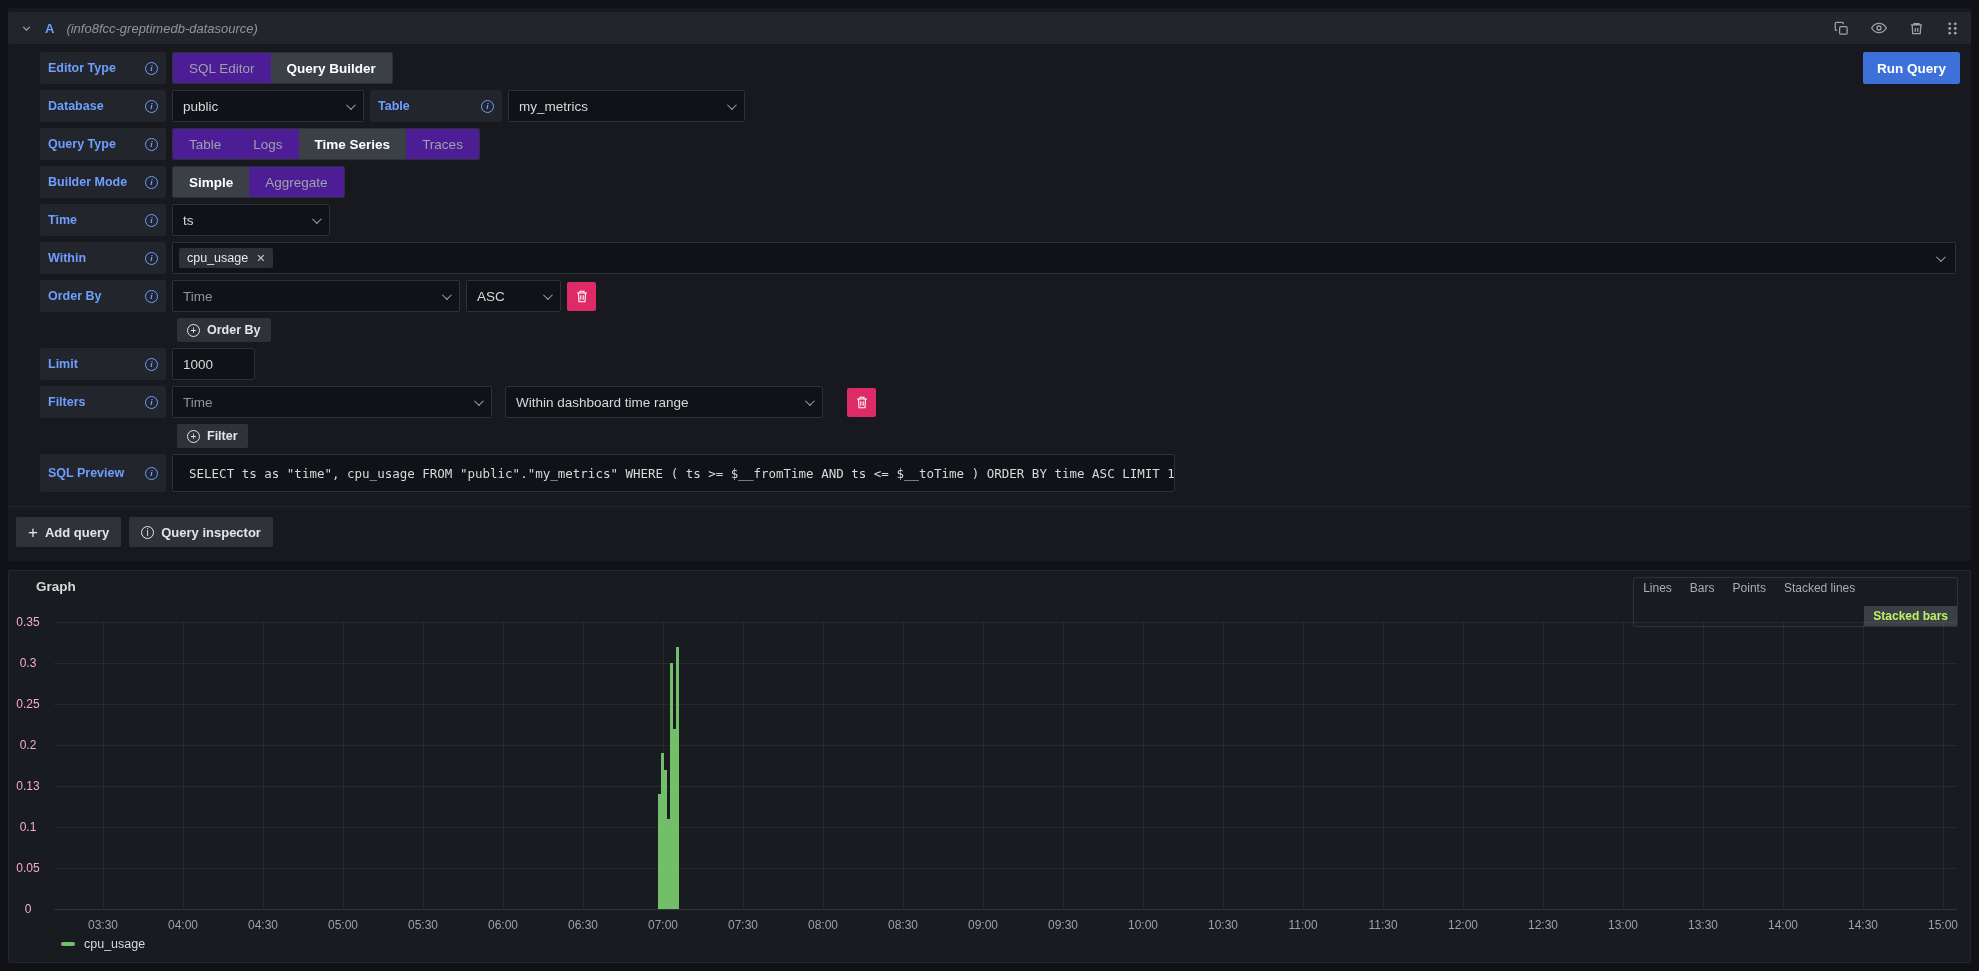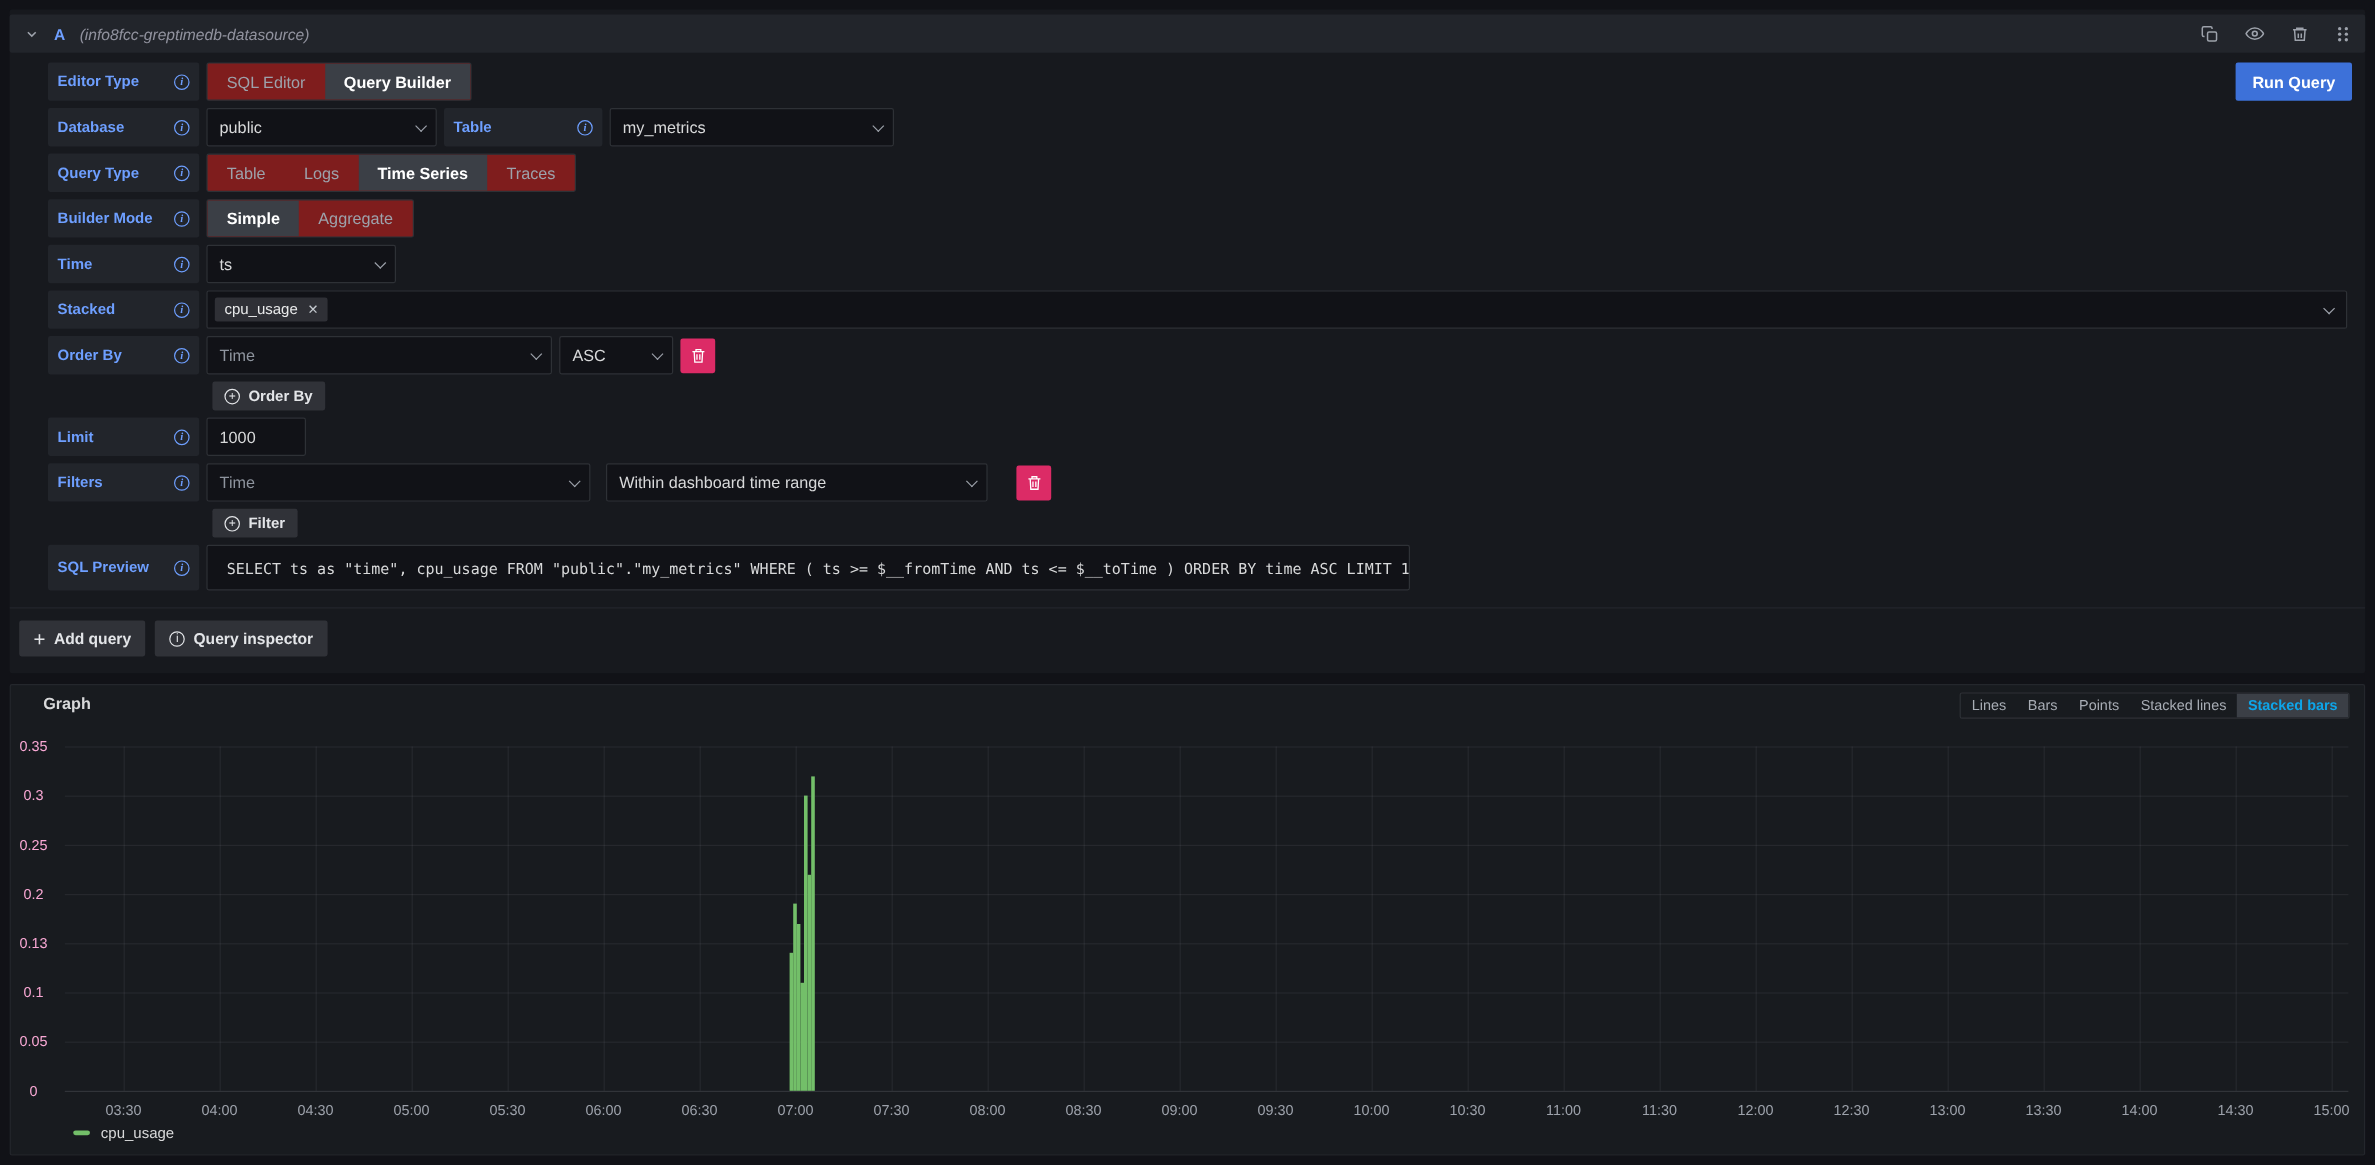--- a/index.html
+++ b/index.html
@@ -29,21 +29,21 @@
     font-size: 9px; line-height: 11px; text-align: center;
     font-family: "Liberation Serif", serif; font-style: italic; flex: none; }
 
   .select, .input { background: #111217; border: 1px solid #2e3136; border-radius: 2px;
     height: 32px; display: flex; align-items: center; justify-content: space-between;
     padding: 0 10px; font-size: 13.5px; color: #d8d9da; }
   .select.dim .val { color: #8e949e; }
   .caret { width: 7px; height: 7px; border-right: 1.6px solid #9da2ab;
     border-bottom: 1.6px solid #9da2ab; transform: rotate(45deg) translateY(-2px); flex: none; margin-left: 10px; }
 
-  .radio-group { display: flex; background: #7f1d1d; border: 1px solid #2e3136;
+  .radio-group { display: flex; background: #4c1d95; border: 1px solid #2e3136;
     border-radius: 2px; overflow: hidden; height: 32px; }
   .radio-opt { padding: 0 16px; display: flex; align-items: center; color: #9da2ab;
     font-size: 13.5px; cursor: pointer; white-space: nowrap; }
   .radio-opt.active { background: #3b3f46; color: #ffffff; font-weight: 700; }
 
   .run-btn { position: absolute; right: 11px; top: 0; height: 32px; padding: 0 14px;
     background: #3d71d9; border-radius: 2px; color: #fff; font-weight: 600;
     font-size: 13.5px; display: flex; align-items: center; cursor: pointer; }
 
   .chips-field { flex: 1; margin-right: 15px; background: #111217; border: 1px solid #2e3136;
@@ -71,21 +71,21 @@
   .qfooter .btn-sec { height: 30px; padding: 0 12px; font-size: 13px; }
   .plus { font-size: 17px; font-weight: 400; line-height: 1; }
 
   .panel { position: absolute; left: 8px; top: 570px; width: 1963px; height: 393px;
     background: #181b1f; border: 1px solid rgba(204,204,220,0.07); border-radius: 2px; }
   .panel-title { position: absolute; left: 12px; top: 8px; font-size: 13.5px; font-weight: 600;
     color: #d8d9da; margin-left: 15px; }
   .mode-tabs { position: absolute; right: 12px; top: 6px; display: flex;
     border: 1px solid #2e3136; border-radius: 2px; overflow: hidden; }
   .mode-tab { padding: 3px 9px; font-size: 12px; color: #a8adb5; cursor: pointer; white-space: nowrap; }
-  .mode-tab.active { background: #3b3f46; color: #0ea5e9; font-weight: 700; }
+  .mode-tab.active { background: #3b3f46; color: #bef264; font-weight: 700; margin-top: 28px; }
 
   .plot { position: absolute; left: 45px; top: 51px; width: 1903px; height: 287px; }
   .hgrid { position: absolute; left: 0; right: 0; height: 1px; background: rgba(204,204,220,0.08); }
   .hgrid.zero { background: rgba(204,204,220,0.14); }
   .vgrid { position: absolute; top: 0; bottom: 0; width: 1px; background: rgba(204,204,220,0.08); }
   .ylab { position: absolute; left: -45px; width: 38px; text-align: center; font-size: 12px;
     color: #f9a8d4; }
   .xlab { position: absolute; width: 64px; text-align: center; font-size: 12px; color: #9da2ab; }
   .bar { position: absolute; bottom: 0; width: 2.6px; background: #73bf69; }
 
@@ -201,21 +201,21 @@
         <span class="info">i</span>
       </div>
       <div class="select" style="width:158px">
         <span class="val">ts</span>
         <span class="caret"></span>
       </div>
     </div>
 
     <div class="row">
       <div class="lbl">
-        <span>Stacked</span>
+        <span>Within</span>
         <span class="info">i</span>
       </div>
       <div class="chips-field">
         <span class="chip">
           <span>cpu_usage</span>
           <span class="x">✕</span>
         </span>
         <span class="spacer"></span>
         <span class="caret"></span>
       </div>

